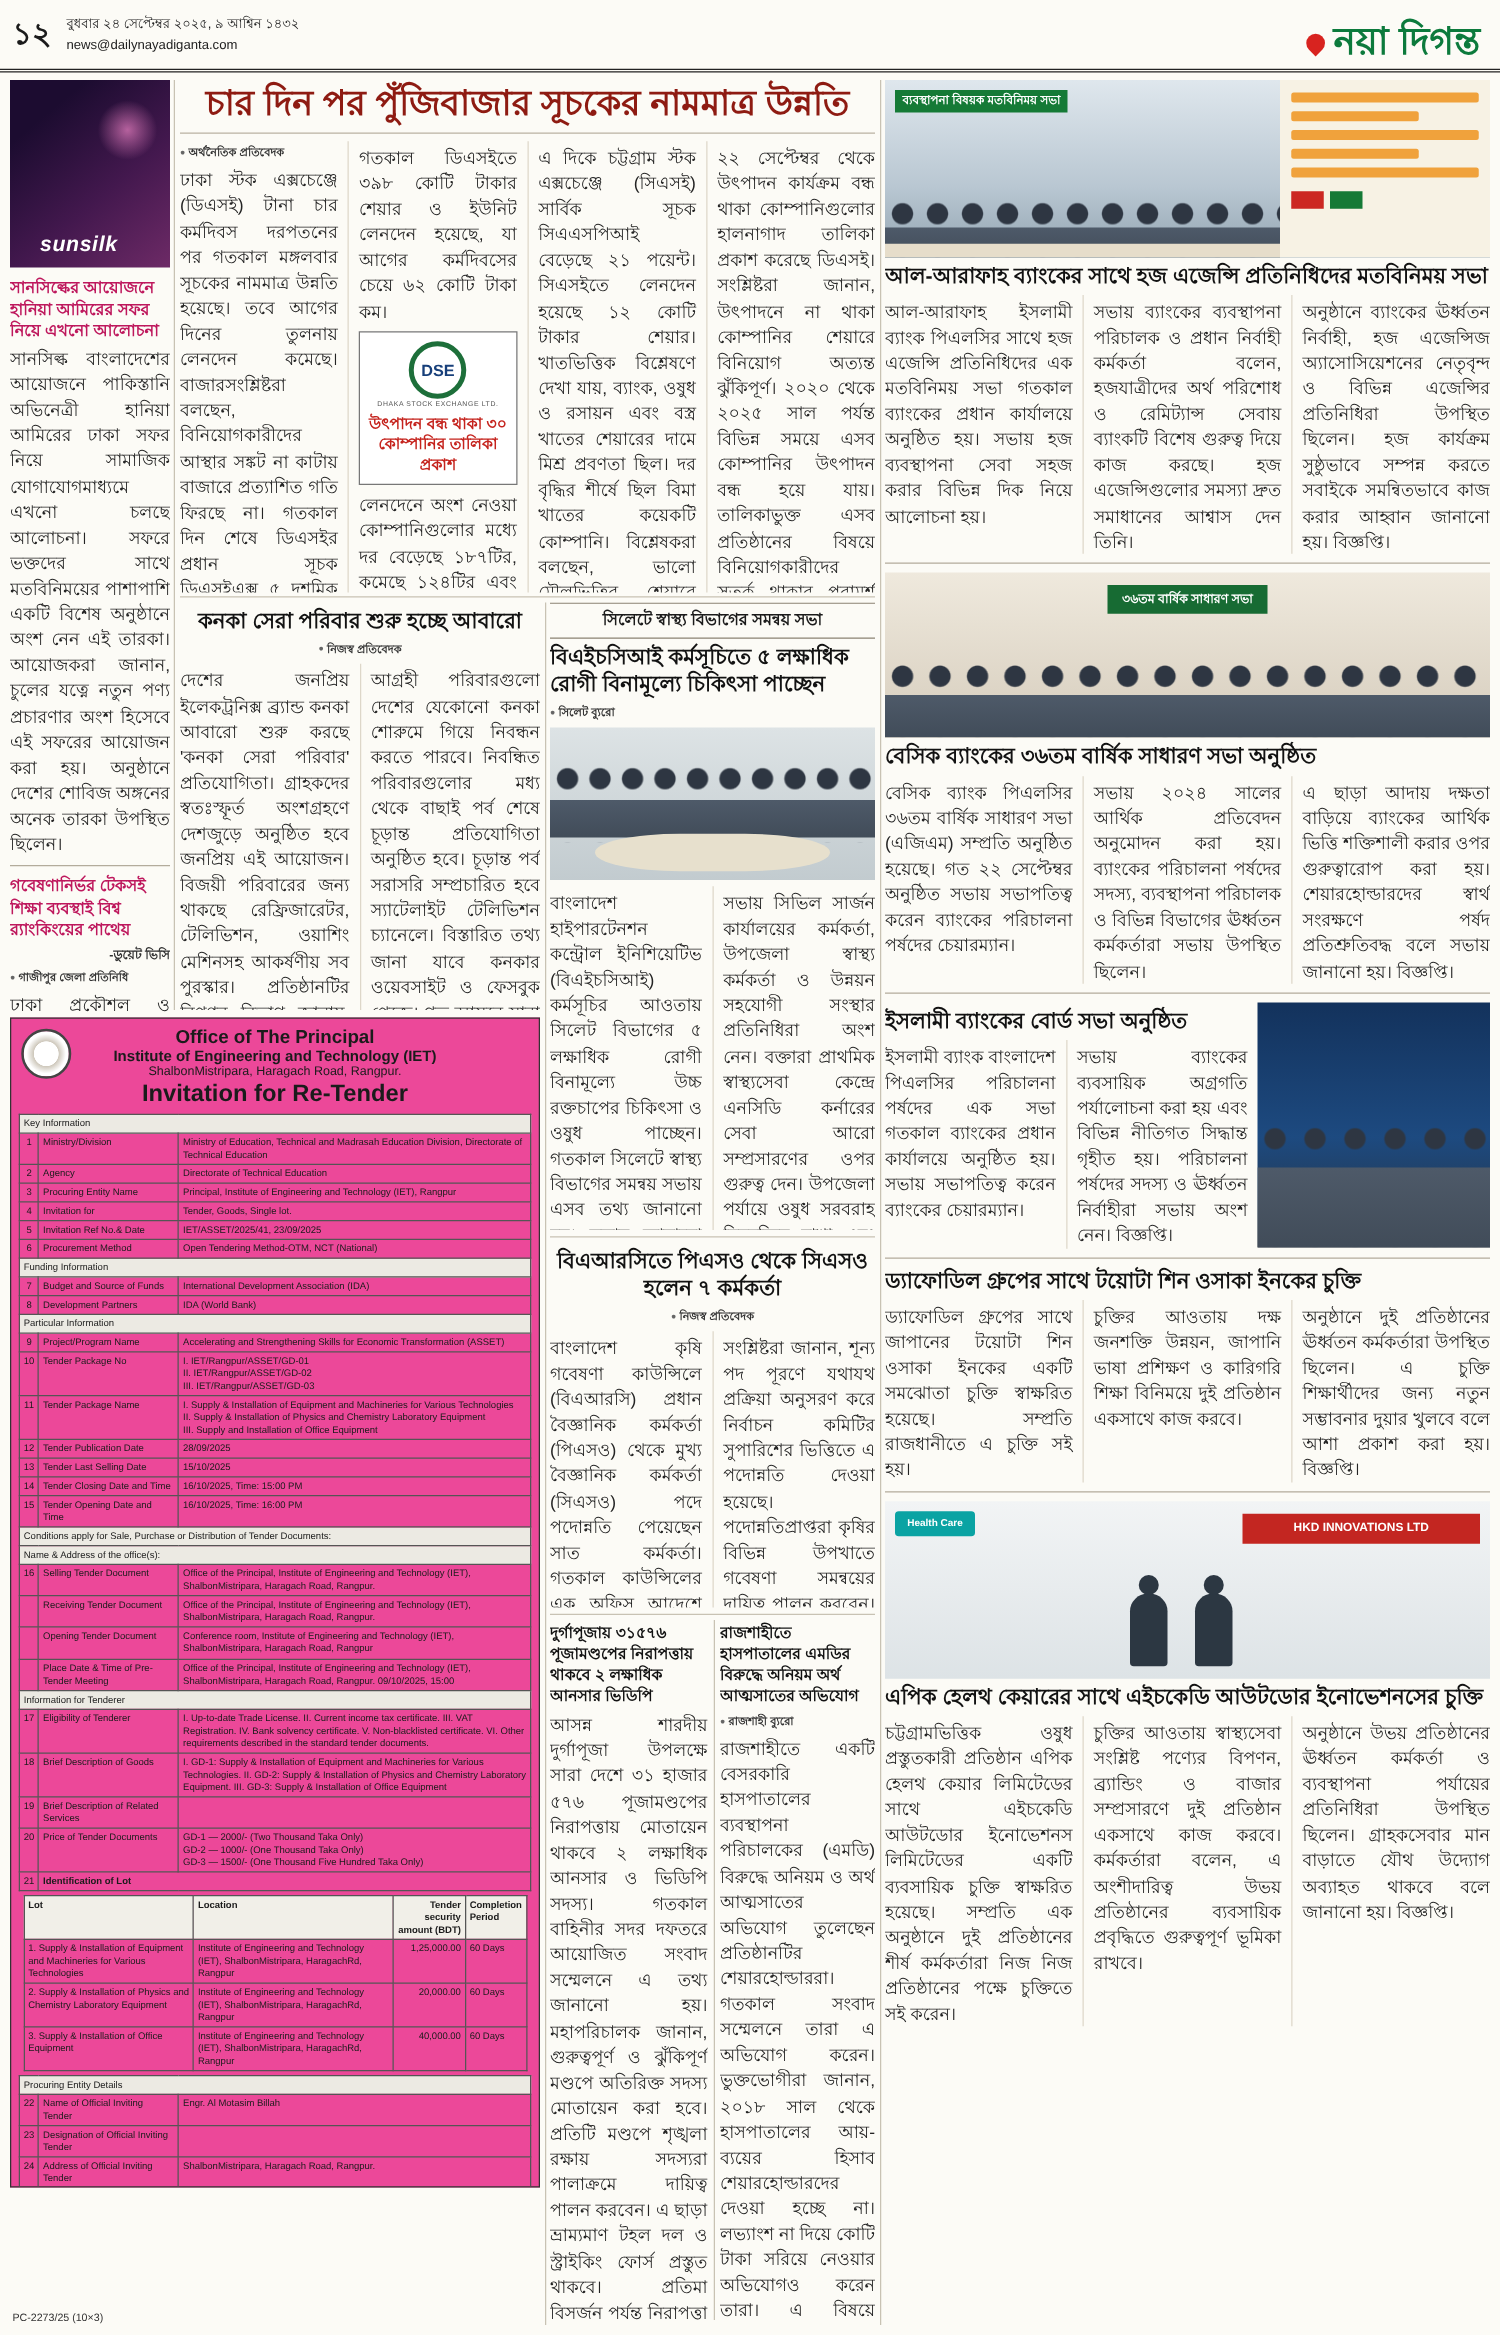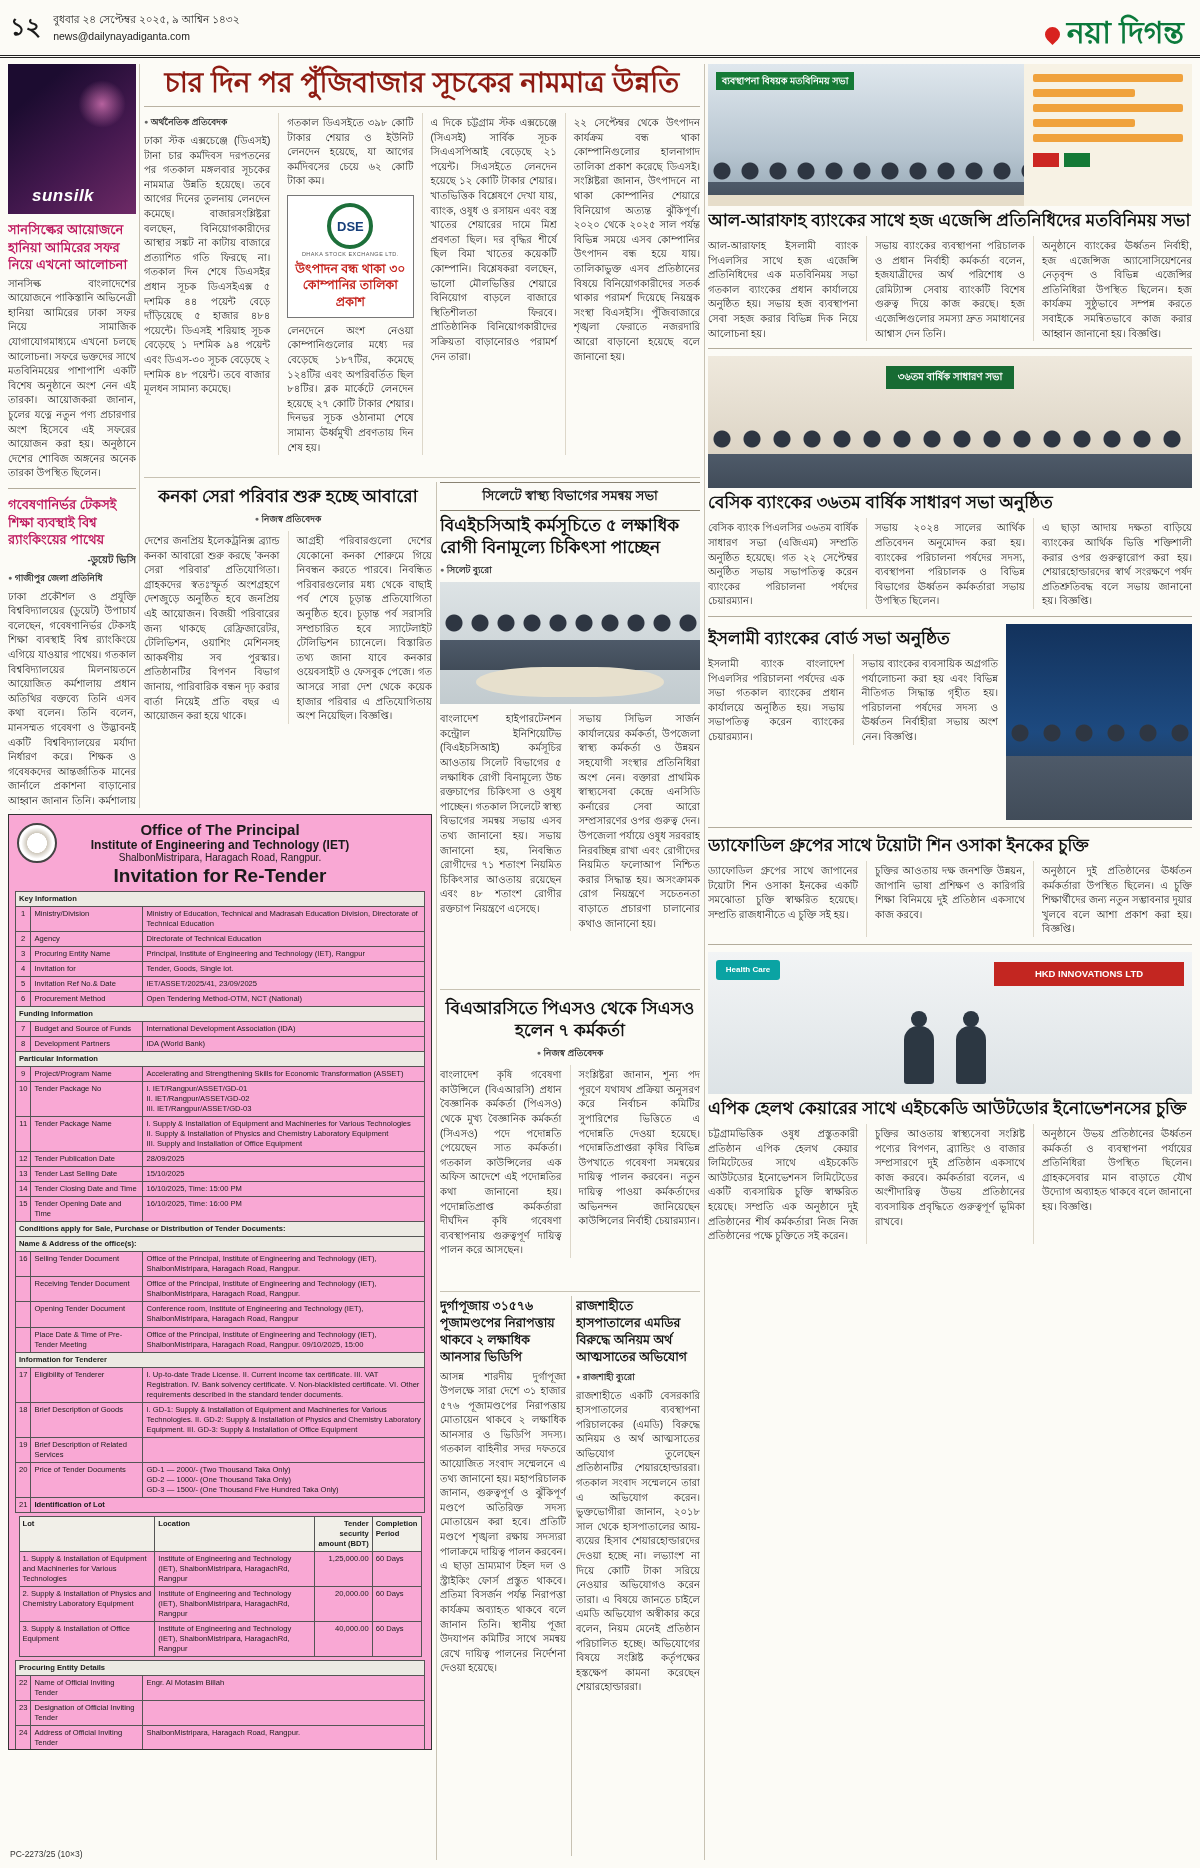--- a/index.html
+++ b/index.html
@@ -20,42 +20,42 @@
   display:flex;align-items:center;gap:7px}
 .logo-mark{width:15px;height:15px;background:#d8231f;border-radius:50% 50% 50% 0;transform:rotate(-45deg)}
 
 
 .hl-lead{font-size:28px;font-weight:700;color:#8e1b12;text-align:center;line-height:1.18;
   margin:2px 0 6px;border-bottom:1px solid #b9b2a2;padding-bottom:7px}
 .hl-md{font-size:17px;font-weight:700;line-height:1.3;margin:4px 0;color:#121212}
 .hl-sm{font-size:13px;font-weight:700;line-height:1.35;margin:7px 0 3px;color:#be185d}
 .hl-xs{font-size:12.5px;font-weight:700;line-height:1.35;margin:2px 0 4px;color:#121212}
 .center{text-align:center}
-.body{font-size:10px;line-height:1.46;text-align:justify;color:#242424;margin-top:3px}
+.body{font-size:14px;line-height:1.46;text-align:justify;color:#242424;margin-top:3px}
 .byline{font-size:9px;font-weight:700;margin:2px 0 4px;color:#333}
 .bullet{color:#666;font-size:7px;vertical-align:1px}
 .attrib{font-size:10px;font-weight:700;text-align:right;color:#333;margin:1px 0 2px}
 .kicker{font-size:13px;font-weight:700;text-align:center;border-top:1.5px solid #8a8373;
   border-bottom:1.5px solid #8a8373;padding:3px 0;margin-bottom:4px}
 .hr{border-top:1px solid #b3ac9c;margin:7px 0}
 .cols{display:flex}
 .cols>div{flex:1;min-width:0}
 .cols>div+div{border-left:1px solid #ddd7c9;margin-left:8px;padding-left:8px}
 
 
 .col-left{position:absolute;left:8px;top:64px;width:128px;height:746px;overflow:hidden}
 .lead{position:absolute;left:144px;top:64px;width:556px;height:410px;overflow:hidden}
 .konka{position:absolute;left:144px;top:482px;width:288px;height:326px;overflow:hidden}
 .sylhet{position:absolute;left:440px;top:482px;width:260px;height:502px;overflow:hidden}
 .barc{position:absolute;left:440px;top:994px;width:260px;height:292px;overflow:hidden}
 .durga{position:absolute;left:440px;top:1296px;width:126px;height:560px;overflow:hidden}
 .rajshahi{position:absolute;left:576px;top:1296px;width:124px;height:560px;overflow:hidden}
 .right-rail{position:absolute;left:708px;top:64px;width:484px;height:1798px;overflow:hidden}
 .tender{position:absolute;left:8px;top:814px;width:424px;height:936px;border:1.5px solid #333;
-  background:#f9a8d4;padding:6px 6px 4px;overflow:hidden}
+  background:#ec4899;padding:6px 6px 4px;overflow:hidden}
 .press-code{position:absolute;left:10px;top:1849px;font-size:8.5px;color:#333}
 
 .vline{position:absolute;width:1px;background:#c8c2b3}
 .hline{position:absolute;height:1px;background:#c8c2b3}
 
 
 .photo{position:relative;width:100%;overflow:hidden;background:#ccc}
 .crowd{position:absolute;left:0;right:0;bottom:0;height:44px;
   background:radial-gradient(circle 8px at 14px 9px,#2e3642 8px,rgba(0,0,0,0) 9px),
              linear-gradient(#4e5a69,#414c59);
@@ -111,21 +111,21 @@
 
 .tender-head{position:relative;text-align:center;margin-bottom:4px}
 .seal{position:absolute;left:2px;top:2px;width:40px;height:40px;border:2.5px solid #444;
   border-radius:50%;background:radial-gradient(circle,#fff 38%,#cfc9bd 40%,#fff 62%)}
 .t-org{font-size:15px;font-weight:700}
 .t-org2{font-size:12px;font-weight:700}
 .t-org3{font-size:10px}
 .t-title{font-size:19px;font-weight:700;margin-top:2px}
 table.tnd{width:100%;border-collapse:collapse;font-size:7.6px;line-height:1.32}
 .tnd td,.tnd th{border:1px solid #555;padding:2px 3px;vertical-align:top;text-align:left}
-.tnd tr.sec td{font-weight:700;background:#eceae3}
+.tnd tr.sec td{font-weight:400;background:#eceae3}
 .tnd .no{width:15px;text-align:center}
 .tnd .lbl{width:112px}
 .tnd .val{white-space:pre-line}
 .tnd th{font-weight:700;background:#f1efe8}
 .lot-amt{text-align:right !important;width:58px}
 .lot-per{width:40px}
 .t-notes{font-size:7.9px;margin-top:4px}
 .t-notes div{margin-top:2px}
 .t-sign{text-align:right;font-size:9.5px;margin-top:12px;font-weight:700}
 .t-sign .org{font-weight:400;font-size:8px}

